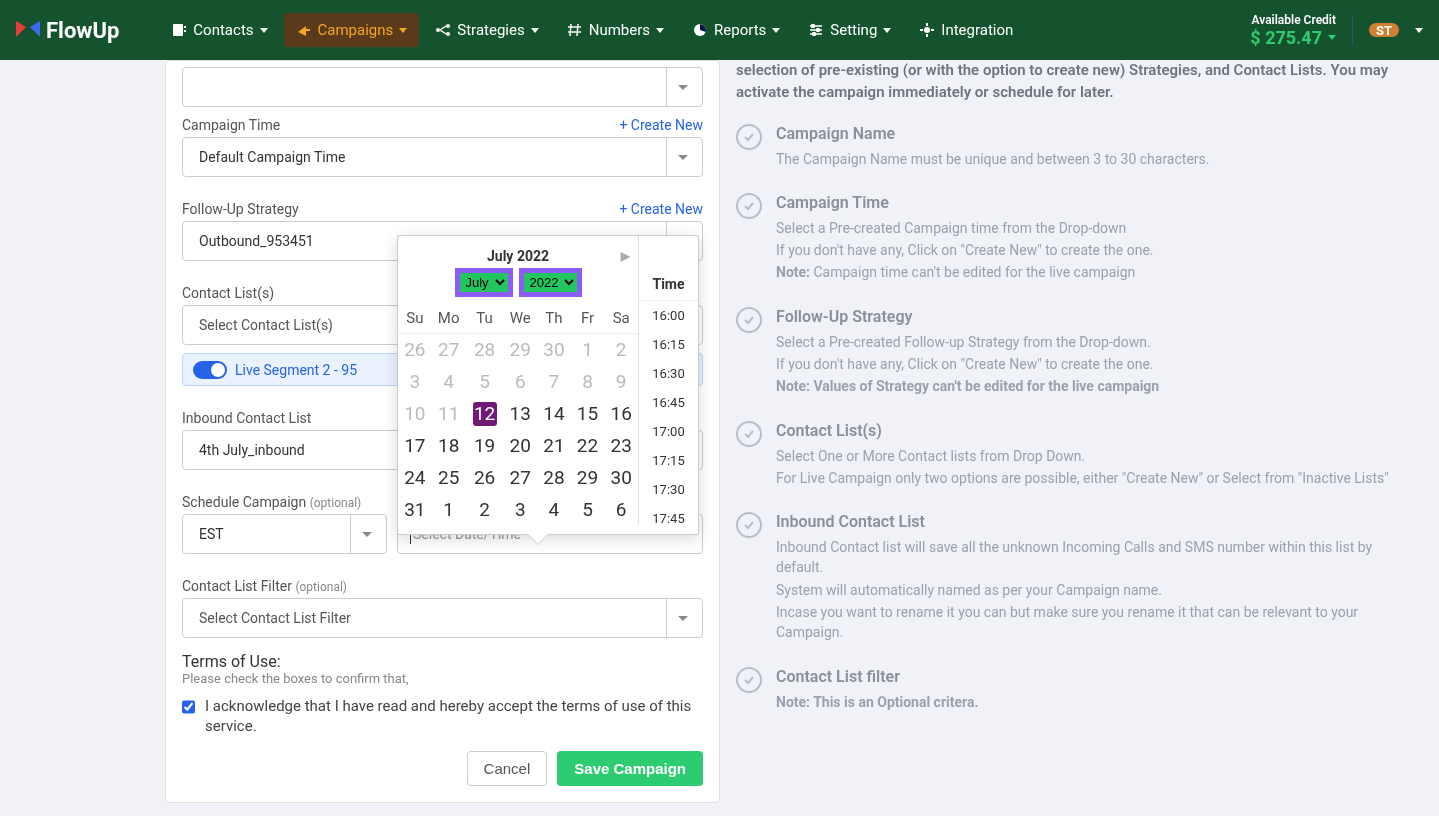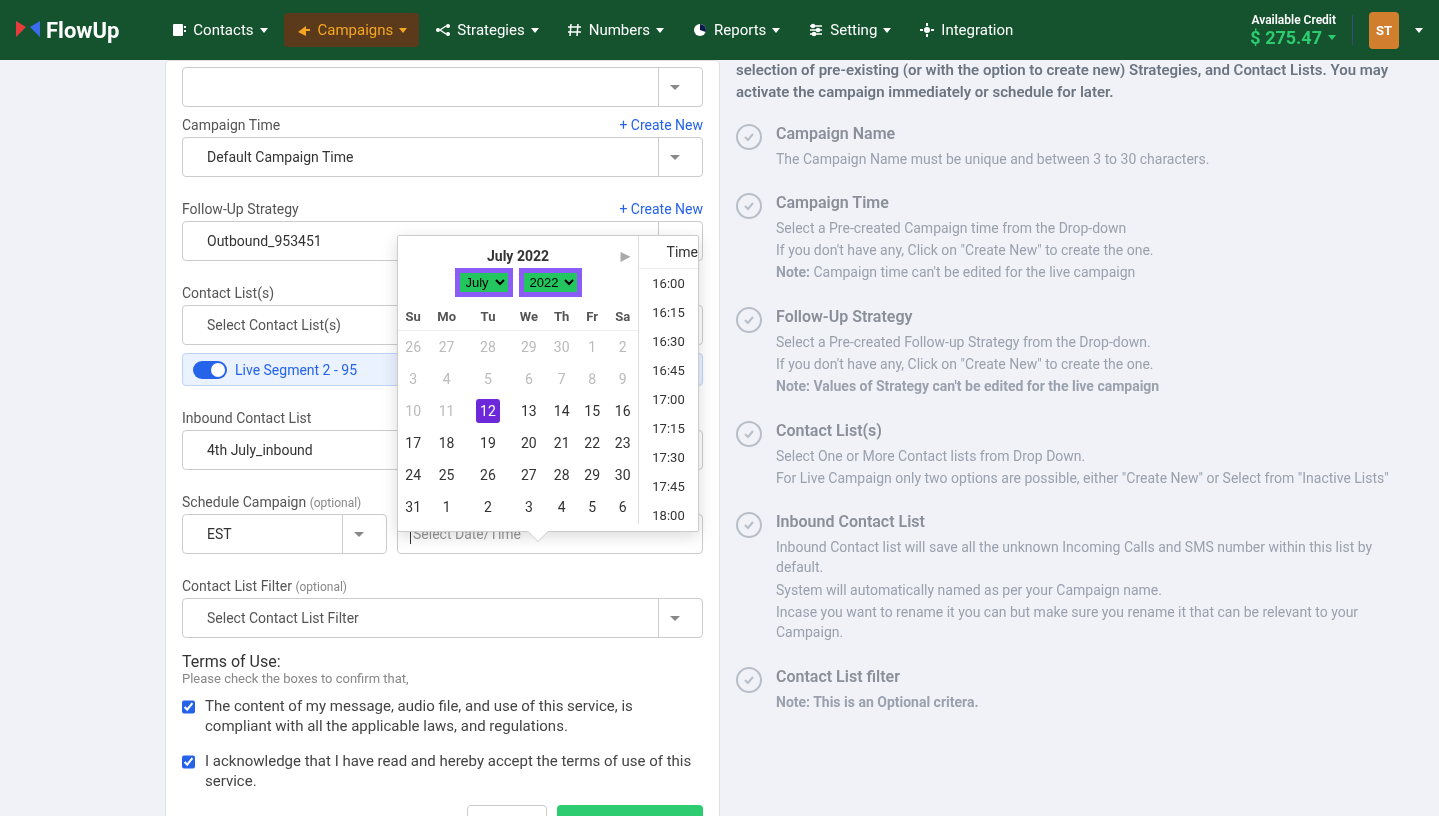--- a/index.html
+++ b/index.html
@@ -47,37 +47,37 @@
   padding: 8px 12px; border-radius: 4px; cursor: pointer;
   font-size: 15px; color: #fff;
 }
 .nav-item.active { background: #5a3a1b; color: #f5a623; }
 .nav-icon { width:16px; height:16px; display:inline-flex; align-items:center; justify-content:center; }
 .caret { width:0;height:0;border-left:4px solid transparent;border-right:4px solid transparent;border-top:5px solid currentColor; }
 .topbar-right { margin-left:auto; display:flex; align-items:center; gap:16px; }
 .credit { text-align:right; }
 .credit-label { font-size:12px; color:#fff; font-weight:600; }
 .credit-val { color:#2ecc71; font-size:18px; font-weight:700; display:flex; align-items:center; gap:6px; }
-.avatar { width:30px;height:37px;background:#d17f2e;border-radius:4px;display:flex;align-items:center;justify-content:center;font-weight:700;font-size:13px; }
+.avatar { width:30px;height:14px;background:#d17f2e;border-radius:12px;display:flex;align-items:center;justify-content:center;font-weight:700;font-size:13px; }
 .divider-v { width:1px; height:30px; background:#3a4a7a; }
 
 .content { display:flex; padding: 0 0 0 165px; }
 .left-panel {
   width: 555px; background:#fff; border:1px solid #e0e0e0; border-radius:4px;
   padding: 0 16px 16px 16px; position:relative;
 }
 .field-group { margin-bottom: 14px; position:relative; }
 .field-label-row { display:flex; justify-content:space-between; align-items:center; margin-bottom:4px; padding-top:10px;}
 .field-label { font-size:14px; color:#555; }
 .optional { color:#888; font-size:12px; }
 .create-link { color:#2563eb; font-size:14px; cursor:pointer; }
 .select-box {
   border:1px solid #ccc; border-radius:4px; height:40px;
   display:flex; align-items:center; justify-content:space-between;
-  padding:0 24px; background:#fff; position:relative;
+  padding:0 16px; background:#fff; position:relative;
 }
 .select-box .sel-caret {
   width:32px; height:100%; border-left:1px solid #ccc; margin-right:-12px;
   display:flex; align-items:center; justify-content:center;
 }
 .sel-caret-i { width:0;height:0;border-left:5px solid transparent;border-right:5px solid transparent;border-top:5px solid #888; }
 .chip-row { display:flex; align-items:center; gap:8px; margin-top:8px;
   border:1px solid #bcd4ff; background:#eaf2ff; border-radius:4px; padding:6px 10px;}
 .toggle { width:34px; height:18px; border-radius:10px; background:#2563eb; position:relative; cursor:pointer;}
 .toggle::after { content:''; position:absolute; right:2px; top:2px; width:14px;height:14px;background:#fff;border-radius:50%; }
@@ -110,26 +110,26 @@
 .cal-popup::before{
   content:''; position:absolute; bottom:-11px; left:129px;
   width:0;height:0;border-left:11px solid transparent;border-right:11px solid transparent;border-top:11px solid #ccc;
 }
 .cal-left { width:240px; padding:6px 0 8px 0; }
 .cal-head { display:flex; align-items:center; justify-content:center; gap:8px; font-weight:700; padding:6px 0 2px 0; position:relative;}
 .cal-nav-next { position:absolute; right:8px; color:#aaa; cursor:pointer; font-size:12px;}
 .cal-selects { display:flex; justify-content:center; gap:6px; padding:2px 0 6px 0;}
 .cal-selects select { font-size:13px; border:5px solid #8b5cf6; padding:1px 2px; background:#22c55e;}
 .cal-grid { width:100%; border-collapse:collapse; }
-.cal-grid th { font-weight:700; color:#555; font-size:13px; padding:6px 0; border-bottom:1px solid #eee;}
-.cal-grid td { text-align:center; font-size:14px; padding:0; height:32px; color:#333; cursor:pointer;}
+.cal-grid th { font-weight:400; color:#555; font-size:15px; padding:6px 0; border-bottom:1px solid #eee;}
+.cal-grid td { text-align:center; font-size:19px; padding:0; height:32px; color:#333; cursor:pointer;}
 .cal-grid td.dim { color:#bbb; }
-.cal-grid td .day-sel { display:inline-flex; width:24px;height:24px; align-items:center;justify-content:center; background:#6d28d9; color:#fff; border-radius:3px;}
+.cal-grid td .day-sel { display:inline-flex; width:24px;height:24px; align-items:center;justify-content:center; background:#701a75; color:#fff; border-radius:3px;}
 .cal-right { width:60px; border-left:1px solid #ddd; max-height:288px; overflow:hidden;}
-.cal-right-head { text-align:right; font-weight:400; padding:8px 0; border-bottom:1px solid #eee;}
+.cal-right-head { text-align:center; font-weight:700; padding:8px 0; border-bottom:1px solid #eee;margin-top:32px;}
 .time-item { text-align:center; padding:7px 0; font-size:13px; cursor:pointer;}
 
 
 .right-panel { flex:1; padding: 0 30px 0 16px; color:#666; }
 .intro { font-size:15px; font-weight:600; color:#6c7580; line-height:1.45; margin-bottom:20px;}
 .help-item { display:flex; gap:14px; margin-bottom:22px; }
 .check-circle {
   width:26px;height:26px;border:2px solid #b8bec8;border-radius:50%;
   display:flex;align-items:center;justify-content:center;flex:0 0 26px; margin-top:0;
 }
@@ -328,24 +328,20 @@
         <span style="color:#555">Select Contact List Filter</span>
         <span class="sel-caret">
             <span class="sel-caret-i"></span>
           </span>
       </div>
     </div>
 
     <div class="terms-head">Terms of Use:</div>
     <div class="terms-sub">Please check the boxes to confirm that,</div>
 
-    <div class="check-row">
-      <input type="checkbox" checked="" style="">
-      <label>The content of my message, audio file, and use of this service, is compliant with all the applicable laws, and regulations.</label>
-    </div>
     <div class="check-row">
       <input type="checkbox" checked="" style="">
       <label>I acknowledge that I have read and hereby accept the terms of use of this service.</label>
     </div>
 
     <div class="btn-row">
       <button class="btn btn-cancel">Cancel</button>
       <button class="btn btn-save">Save Campaign</button>
     </div>
   </div>

